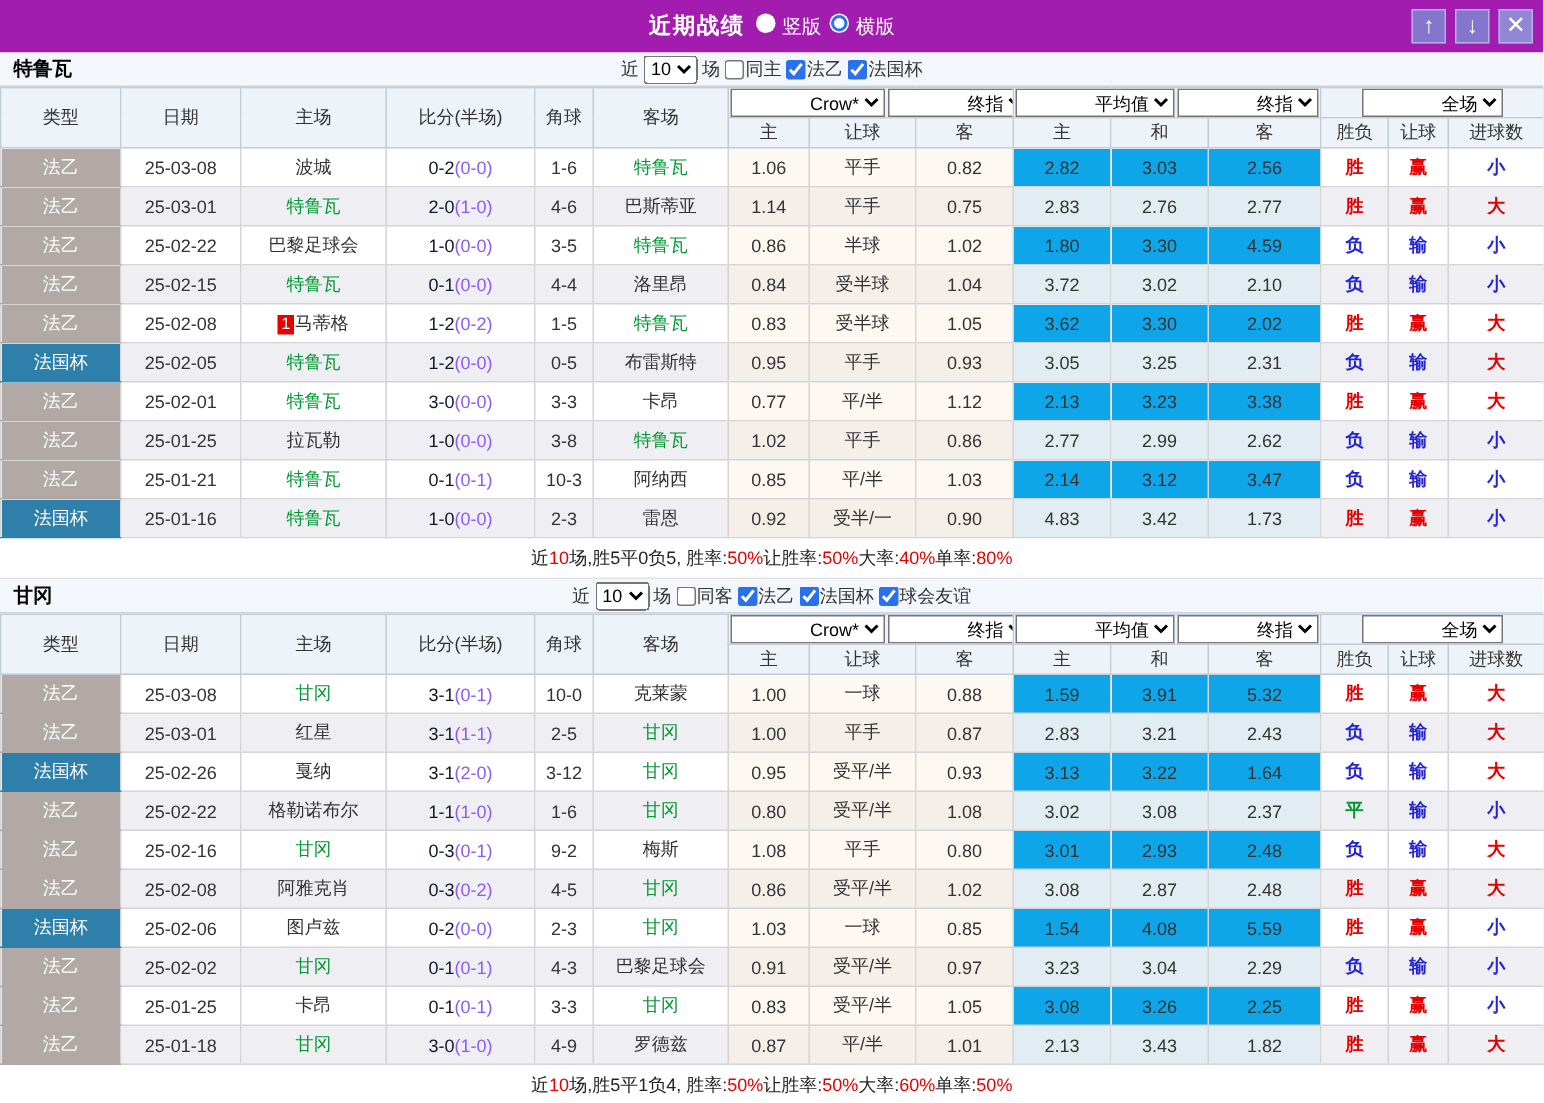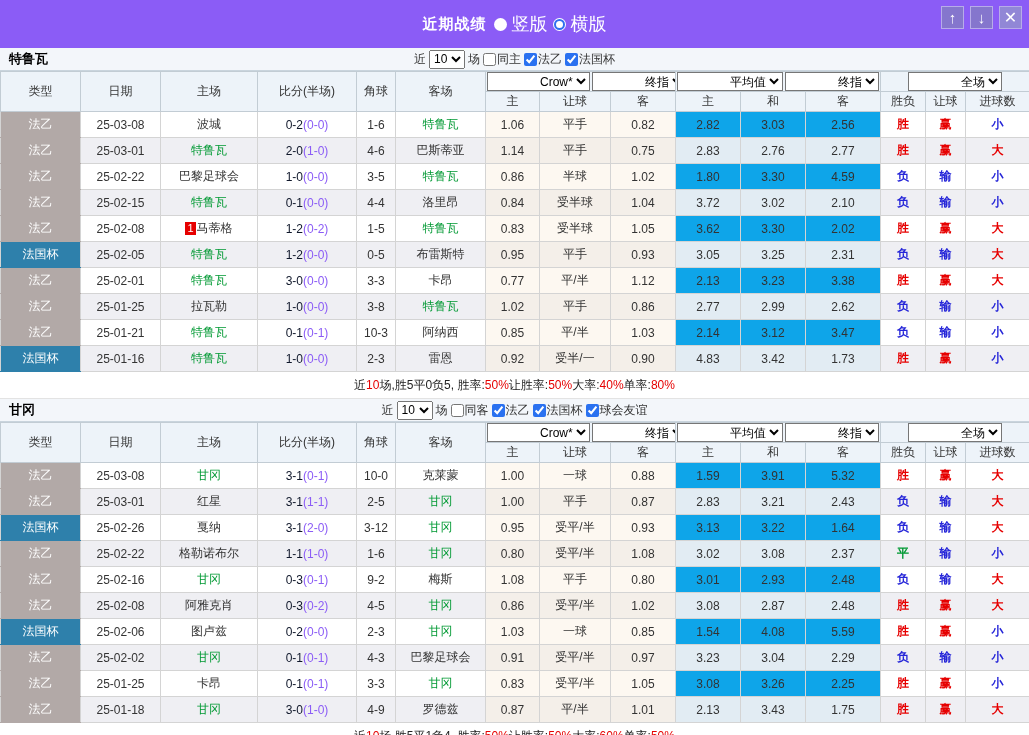--- a/index.html
+++ b/index.html
@@ -3,26 +3,26 @@
 <meta charset="utf-8">
 <style>
   * { box-sizing: border-box; margin: 0; padding: 0; }
   html,body { width:1029px; height:735px; overflow:hidden; }
   body {
     font-family: "Liberation Sans", "DejaVu Sans", sans-serif;
     font-size: 12px; color:#333; background:#fff;
   }
   
   .titlebar {
-    height:48px; background:#8b5cf6; position:relative;
+    height:35px; background:#a21caf; position:relative;
     display:flex; align-items:center; justify-content:center;
   }
   .title-center { display:flex; align-items:center; gap:7px; color:#fff; }
   .app-title { font-weight:bold; font-size:15px; letter-spacing:1px; }
-  .radio-group { display:flex; align-items:center; gap:5px; font-size:18px; }
+  .radio-group { display:flex; align-items:flex-start; gap:5px; font-size:13px; }
   .radio { width:13px; height:13px; border-radius:50%; background:#fff; display:inline-block; position:relative; cursor:pointer; }
   .radio.ring::after { content:""; position:absolute; inset:1px; border:2.5px solid #2f6ff0; border-radius:50%; }
   .radio-label { cursor:pointer; }
   .tb-buttons { position:absolute; right:7px; top:6px; display:flex; gap:6px; }
   .tb-btn {
     width:23px; height:23px; background:#8576cd; border:1px solid #b7ace8;
     color:#fff; display:flex; align-items:center; justify-content:center;
     font-size:15px; font-weight:bold; cursor:pointer; line-height:1;
   }
   .tb-btn.close { background:#9187d6; font-size:16px; }
@@ -568,21 +568,21 @@
             <td>25-01-18</td>
             <td class="green"><span class="green">甘冈</span></td>
             <td><span class="score-main">3-0</span><span class="half">(1-0)</span></td>
             <td>4-9</td>
             <td>罗德兹</td>
             <td class="c-odds">0.87</td>
             <td class="c-odds">平/半</td>
             <td class="c-odds">1.01</td>
             <td class="c-avg">2.13</td>
             <td class="c-avg">3.43</td>
-            <td class="c-avg">1.75</td>
+            <td class="c-avg">1.82</td>
             <td class="res-cell"><span class="red">胜</span></td>
             <td class="res-cell"><span class="red">赢</span></td>
             <td class="res-cell"><span class="red">大</span></td>
           </tr>
         </tbody>
     </table>
     <div class="summary">
         <span>近</span>
         <span class="red">10</span>
         <span>场,胜5平1负4, 胜率:</span>

